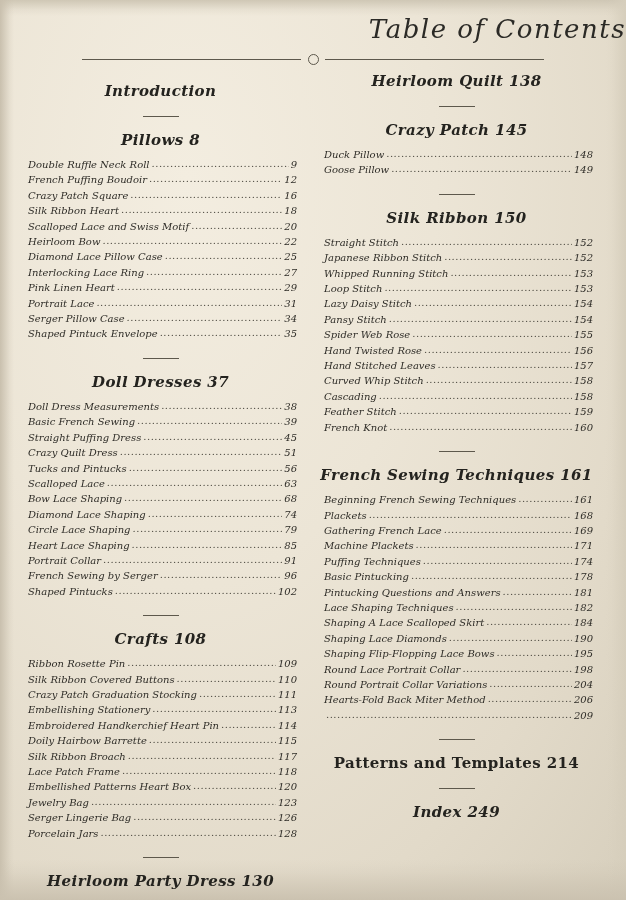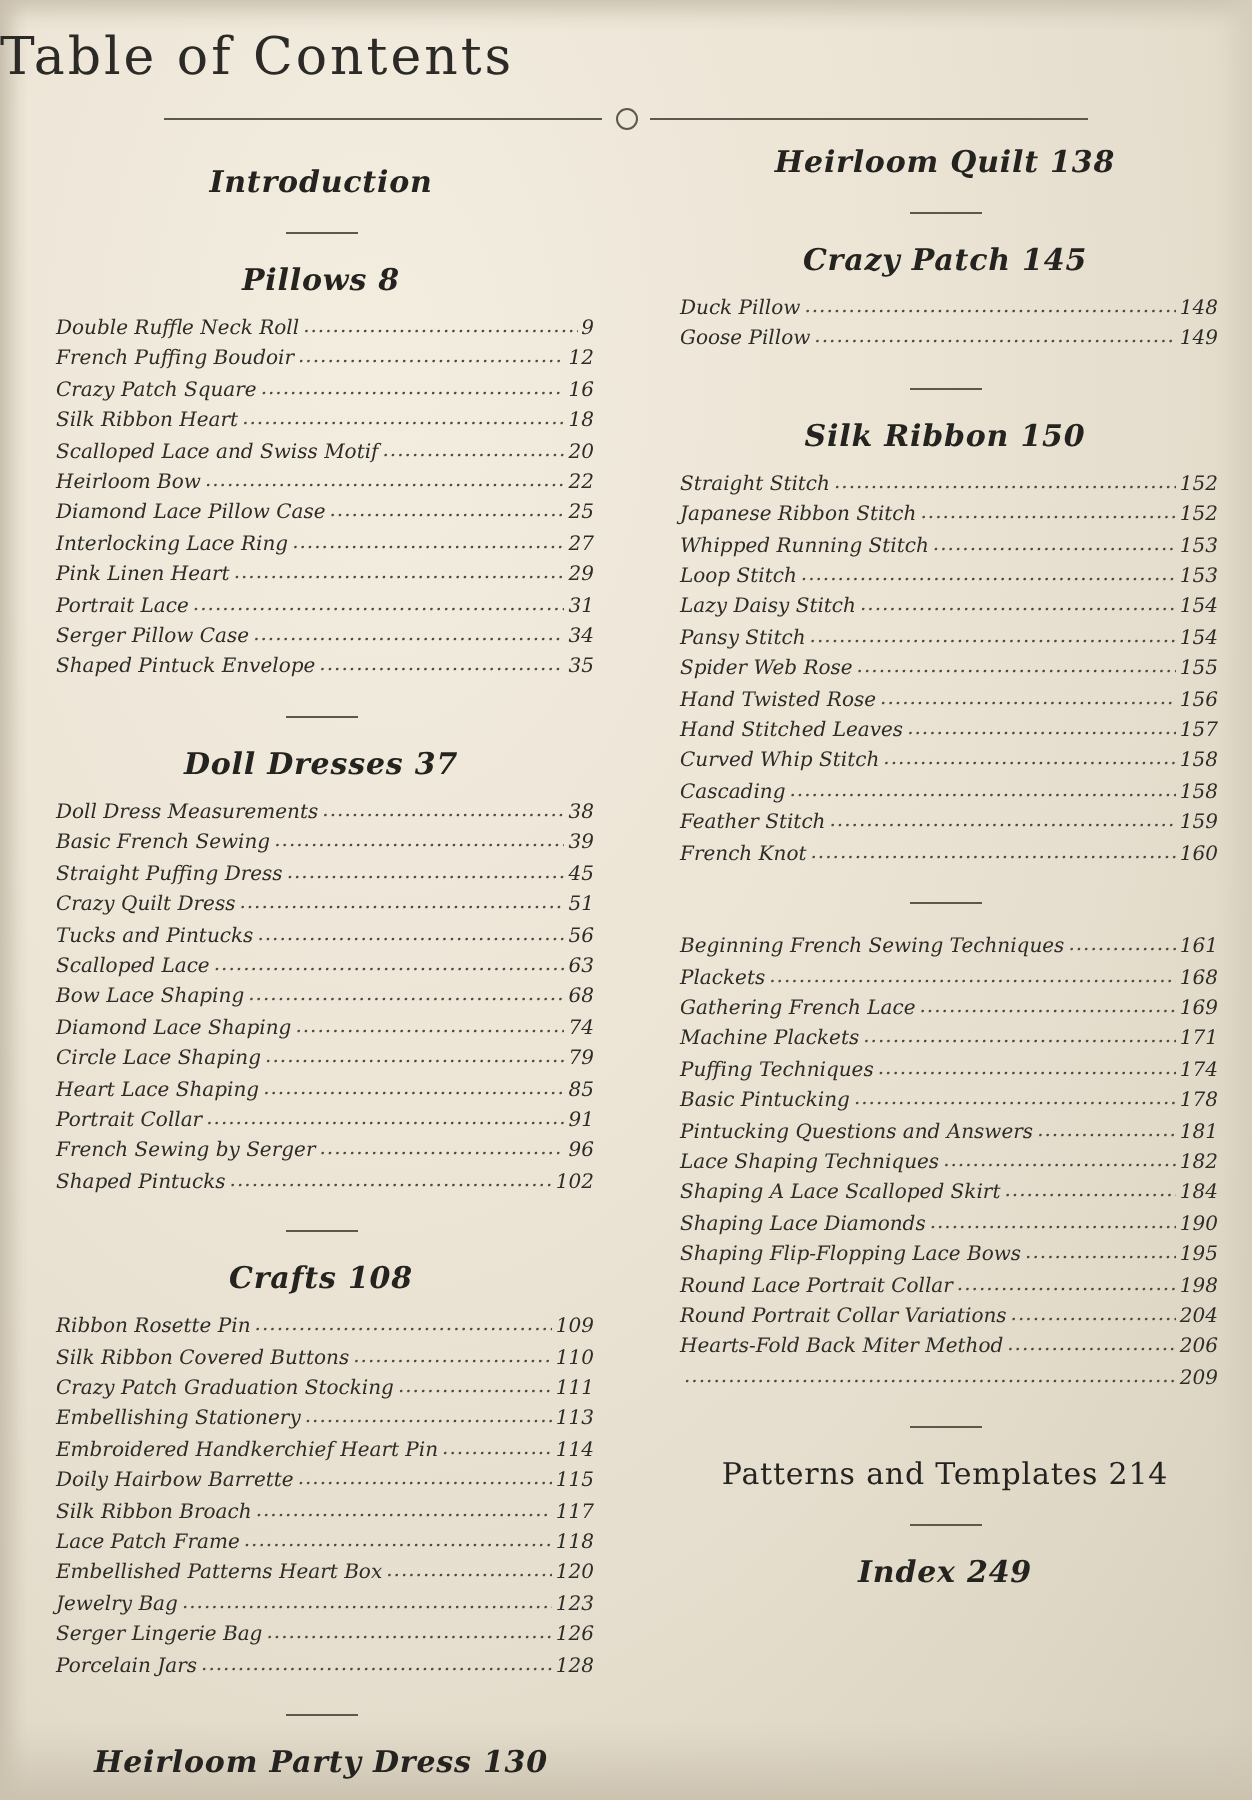--- a/index.html
+++ b/index.html
@@ -44,22 +44,23 @@
     position: absolute; right: 0; top: 0; width: 20px; height: 900px;
     background: linear-gradient(to left, #d6cebc 0%, rgba(214,206,188,0.15) 70%, rgba(214,206,188,0) 100%);
     pointer-events: none;
   }
 
   .title {
     position: absolute;
     top: 14px;
     left: 0;
     width: 626px;
-    text-align: left;
+    text-align: right;
     font-family: "DejaVu Serif", serif;
+    font-style: italic;
     font-size: 26px;
     letter-spacing: 1.5px;
     color: #2b2a26;
   }
 
   .title-rule {
     position: absolute;
     top: 52px;
     left: 82px;
     width: 462px;
@@ -91,33 +92,33 @@
     left: 0;
     width: 560px;
     height: 820px;
   }
   .col {
     position: absolute;
     top: 0;
     width: 285px;
   }
   .col.left { left: 18px; }
-  .col.right { left: 330px; }
+  .col.right { left: 314px; }
 
   .section-head {
     text-align: center;
     font-family: "DejaVu Serif", serif;
     font-style: italic;
     font-weight: bold;
     font-size: 15px;
     color: #24231f;
     letter-spacing: 0.4px;
   }
   .section-head.plain {
-    font-weight: normal;
+    font-weight: bold;
   }
 
   .entries {
     margin: 8px 0 0 0;
     padding: 0;
     list-style: none;
   }
   .entry {
     display: flex;
     align-items: baseline;
@@ -476,20 +477,21 @@
             </li>
             <li class="entry">
               <span class="label">French Knot</span>
               <span class="dots">..........................................................................................</span>
               <span class="page-num">160</span>
             </li>
           </ul>
         </div>
         <div class="divider"></div>
         <div class="group">
+          <div class="section-head">French Sewing Techniques 161</div>
           <ul class="entries entry-block">
             <li class="entry">
               <span class="label">Beginning French Sewing Techniques</span>
               <span class="dots">..........................................................................................</span>
               <span class="page-num">161</span>
             </li>
             <li class="entry">
               <span class="label">Plackets</span>
               <span class="dots">..........................................................................................</span>
               <span class="page-num">168</span>

